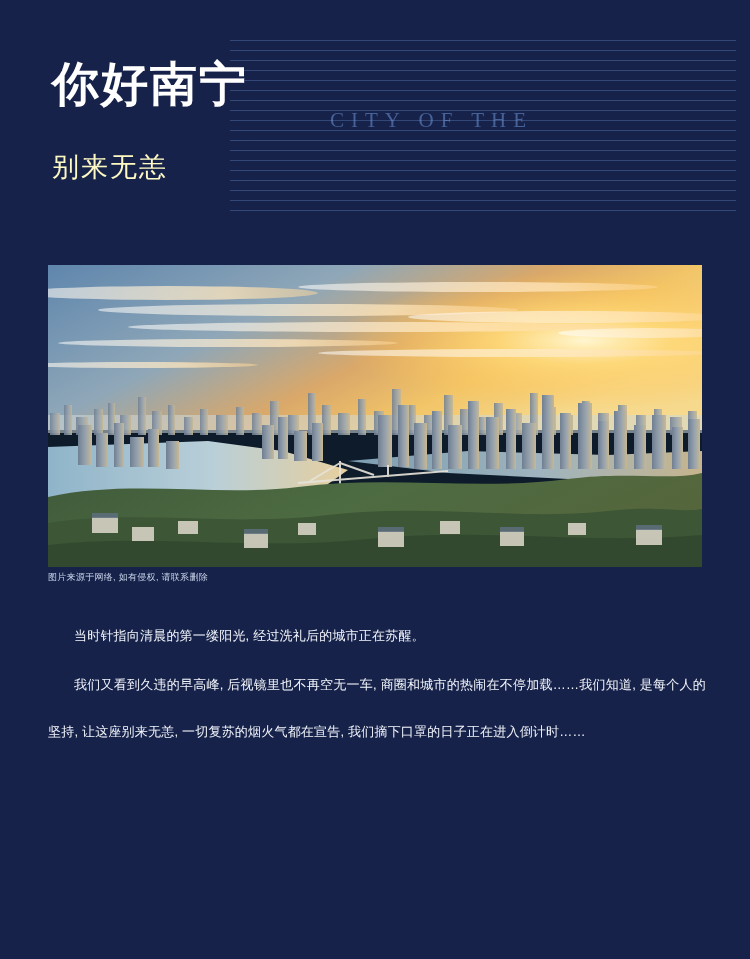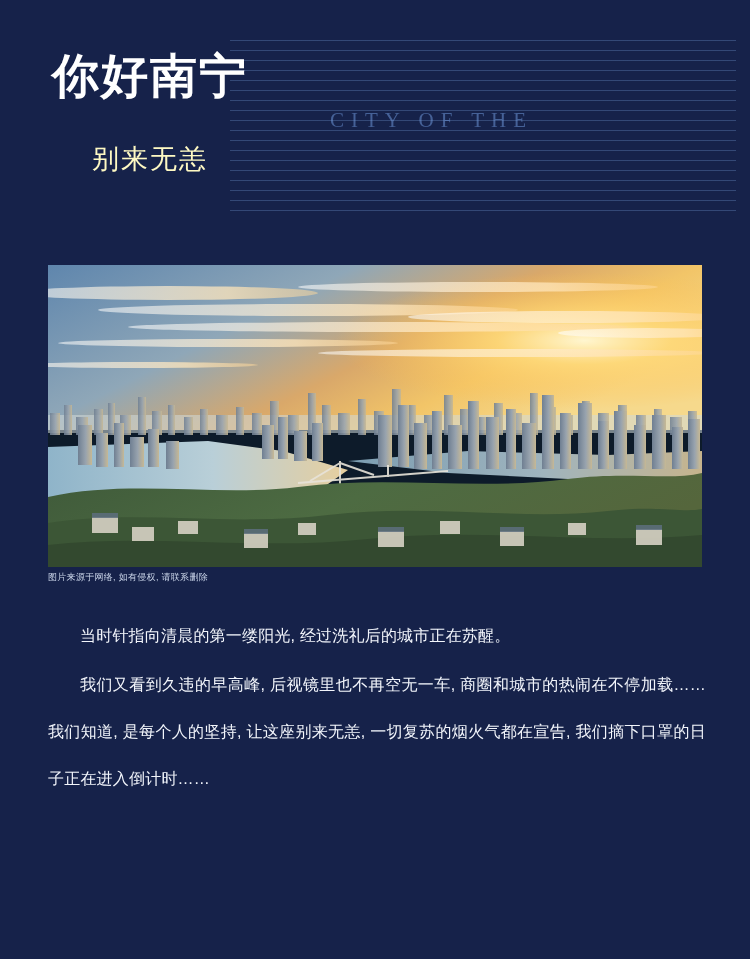--- a/index.html
+++ b/index.html
@@ -54,23 +54,22 @@
     color: rgba(110,150,215,0.55);
     font-family: "Liberation Serif", serif;
     pointer-events: none;
   }
   .ghost div { white-space: nowrap; text-align: right; }
 
   
   .headline-wrap {
     position: absolute;
     left: 52px;
-    top: 50px;
+    top: 58px;
     z-index: 3;
-    text-align: center;
   }
   .headline {
     font-size: 47px;
     font-weight: bold;
     letter-spacing: 2px;
     line-height: 1.12;
     color: #ffffff;
     white-space: nowrap;
   }
   .subhead {
@@ -101,21 +100,21 @@
     color: #c9d4e8;
     letter-spacing: 0.3px;
   }
 
   
   .body-copy {
     position: absolute;
     left: 48px;
     top: 612px;
     width: 658px;
-    font-size: 16px;
+    font-size: 13px;
     line-height: 47px;
     color: #f2f5fb;
     letter-spacing: 0.2px;
   }
   .body-copy p {
     margin: 0 0 2px 0;
     text-indent: 2em;
     text-align: justify;
   }
 </style>

